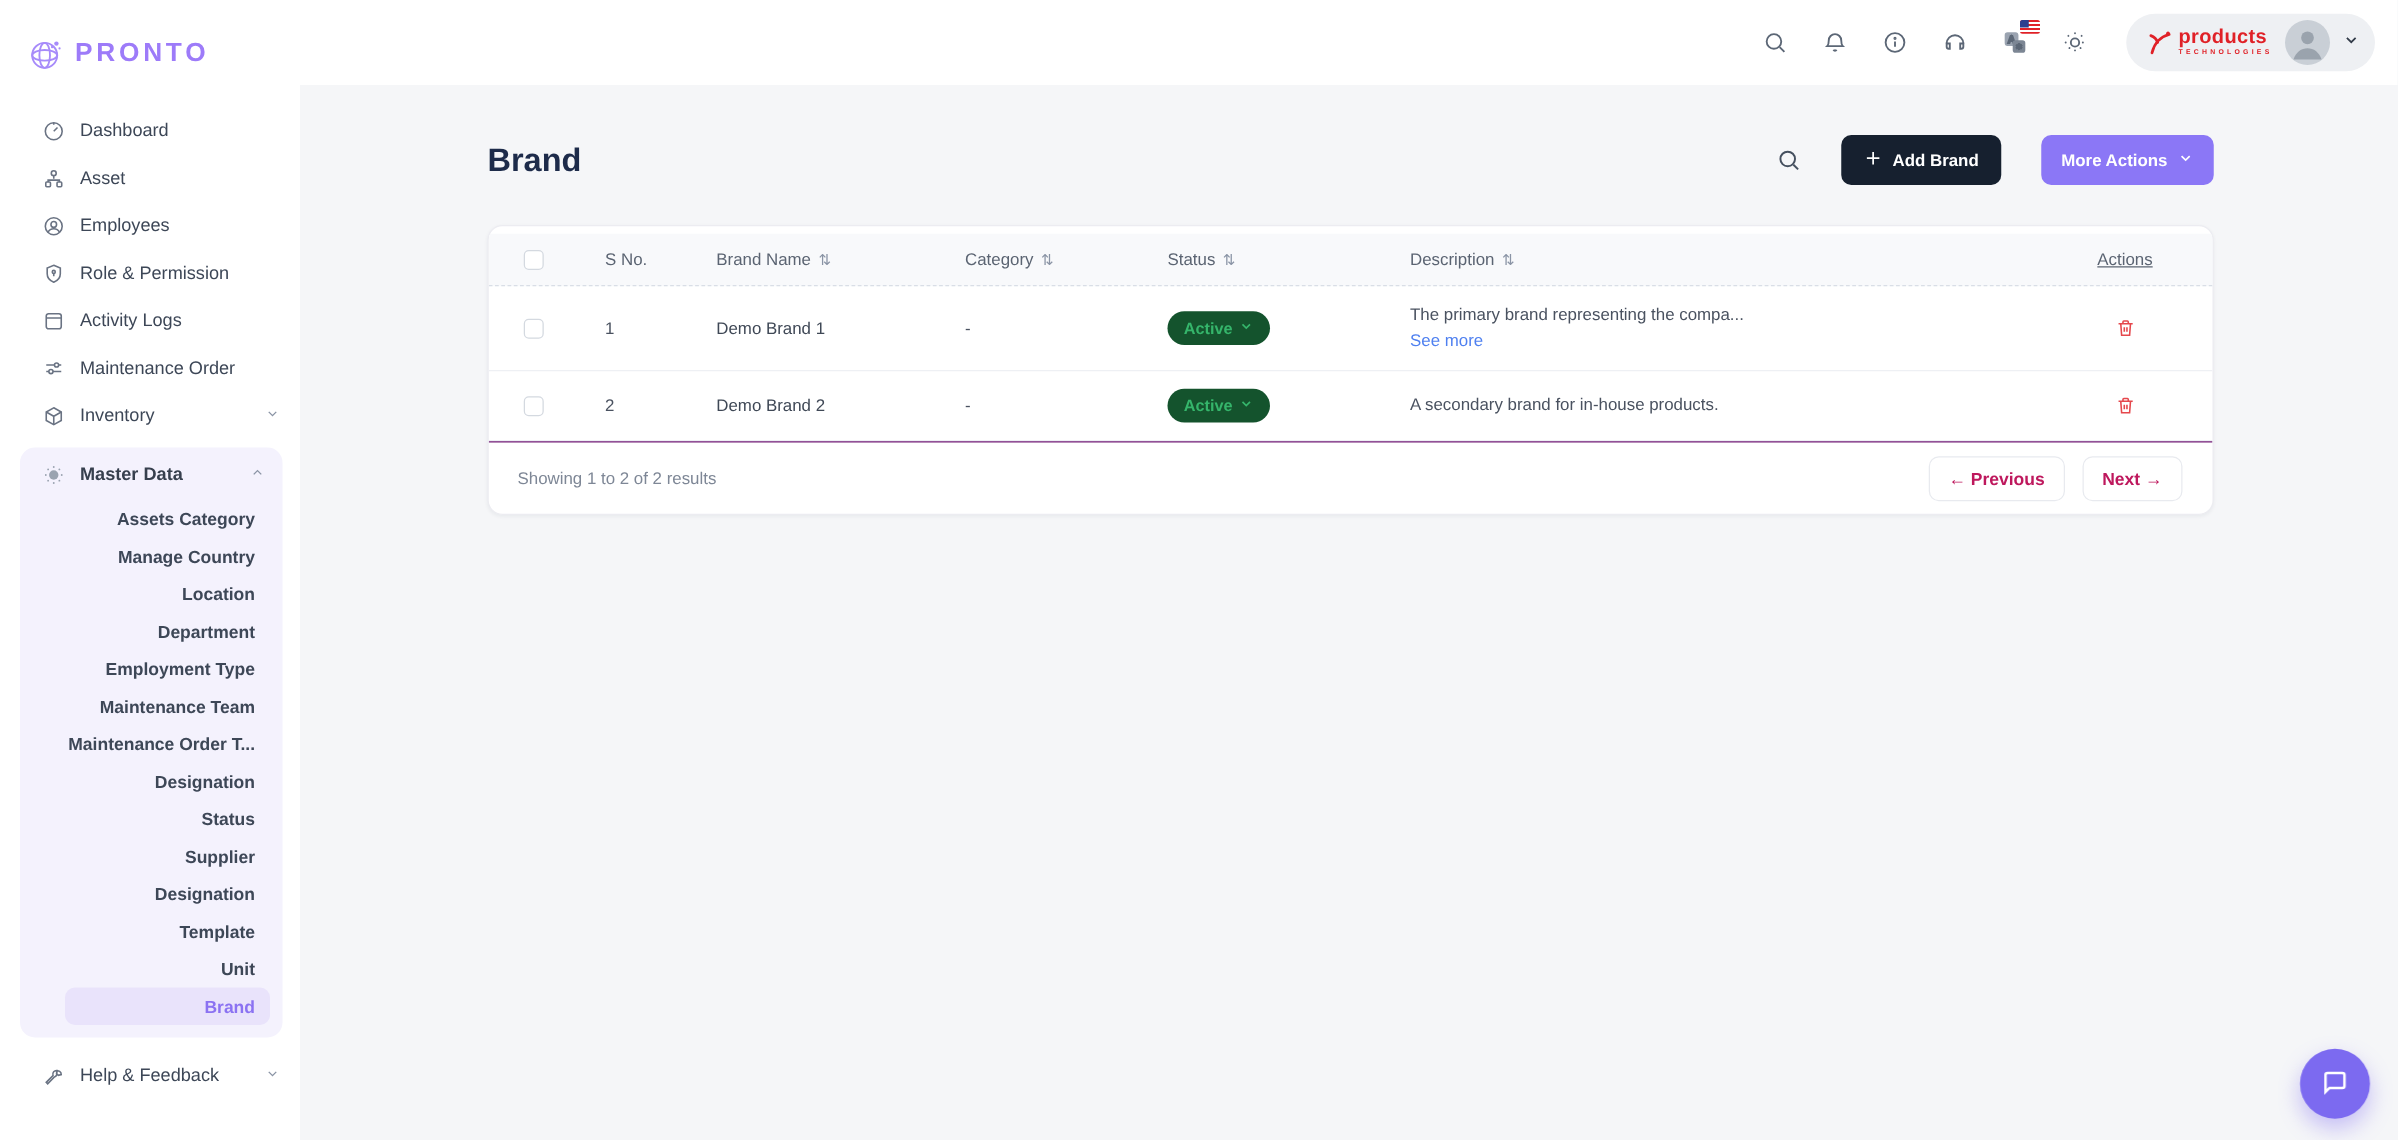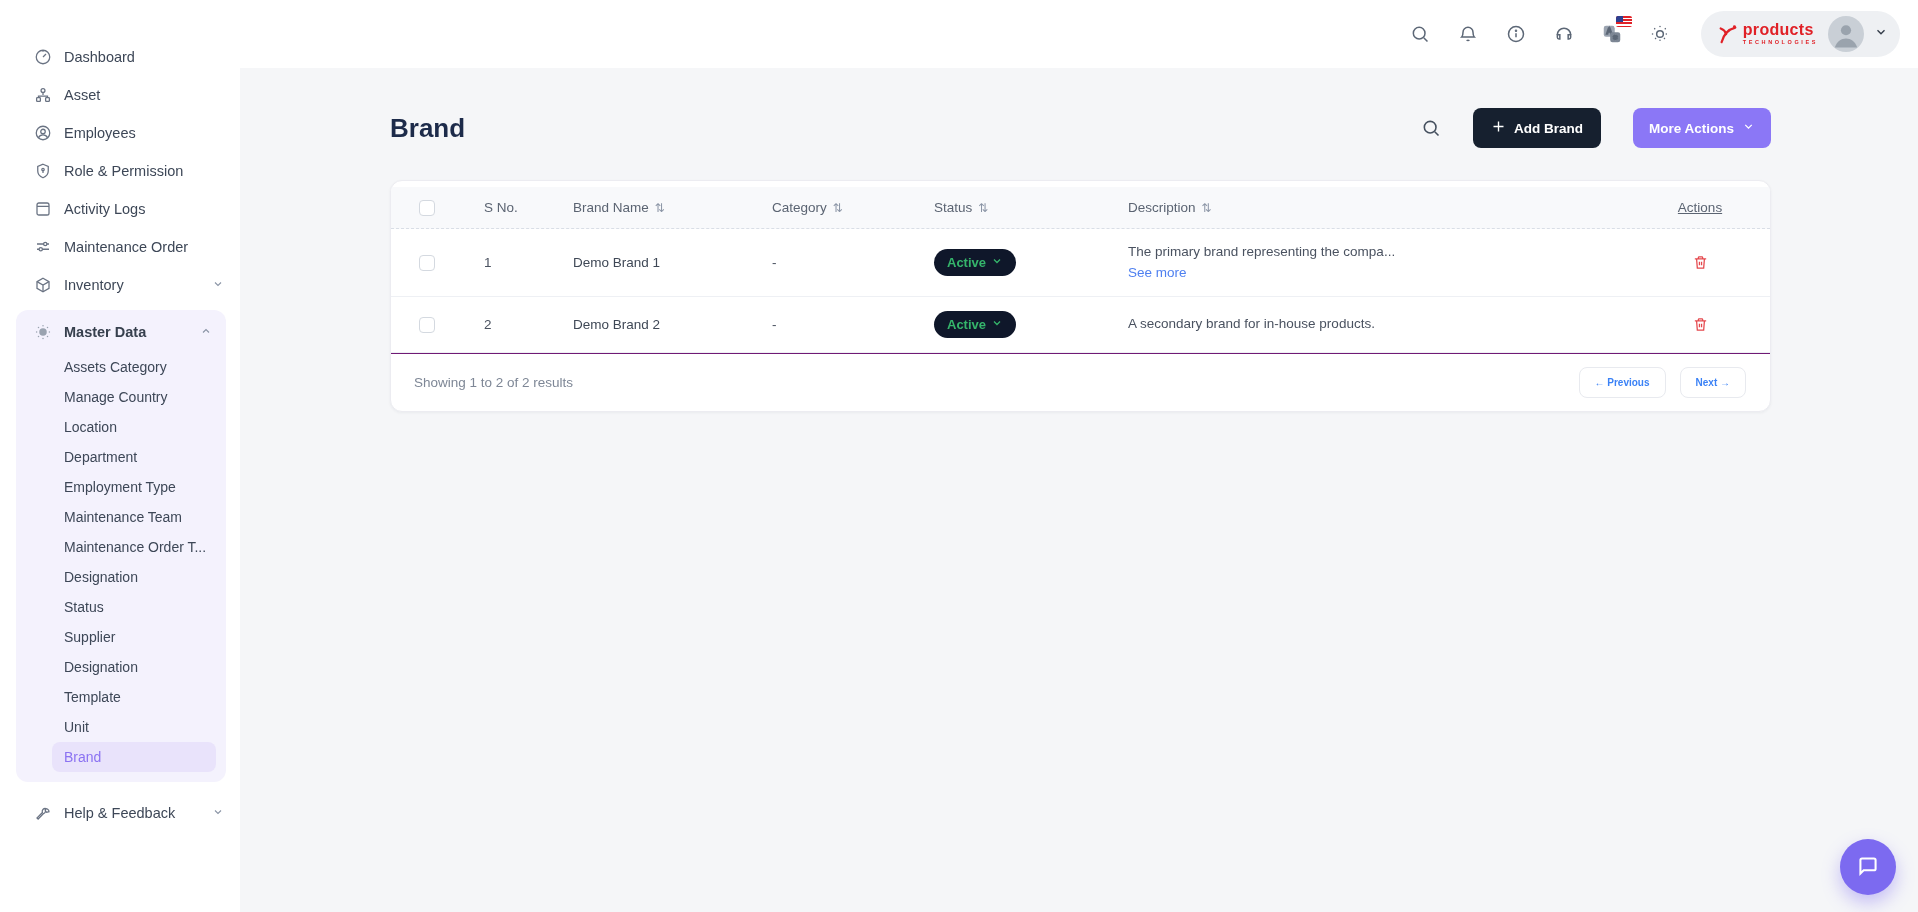--- a/index.html
+++ b/index.html
@@ -15,22 +15,22 @@
   .side-nav { margin-top:22px; }
   .side-item { display:flex; align-items:center; gap:12px; height:38px; padding:0 16px 0 34px;
                font-size:14.5px; font-weight:500; color:#3d4757; cursor:pointer; }
   .side-item .chev { margin-left:auto; }
   .side-icon { width:18px; height:18px; flex:0 0 18px; display:flex; align-items:center; justify-content:center; }
   .group { background:#f4f2fd; border-radius:12px; margin:6px 14px 6px 16px; padding:2px 0 10px 0; }
   .group-head { display:flex; align-items:center; gap:12px; height:40px; padding:0 14px 0 18px;
                 font-size:14.5px; font-weight:600; color:#37404e; cursor:pointer; }
   .group-head .chev { margin-left:auto; }
   .sub-item { display:flex; align-items:center; height:30px; margin:0 10px 0 36px; padding:0 12px;
-              border-radius:8px; font-size:14px; font-weight:400; color:#3d4757; cursor:pointer;
-              white-space:nowrap; overflow:hidden; }
+              border-radius:8px; font-size:14px; font-weight:700; color:#3d4757; cursor:pointer;
+              white-space:nowrap; overflow:hidden;justify-content:flex-end; }
   .sub-item.active { background:#e9e3fb; color:#8b72f2; }
   .help-item { margin-top:12px; }
 
   
   .right-col { flex:1; display:flex; flex-direction:column; height:100%; }
   .topbar { height:68px; background:#fff; display:flex; align-items:center; justify-content:flex-end;
             gap:26px; padding-right:20px; }
   .tb-icon { width:22px; height:22px; display:flex; align-items:center; justify-content:center;
              color:#5c6776; cursor:pointer; position:relative; }
   .flag { position:absolute; top:-7px; right:-9px; width:16px; height:11px; border-radius:2px; overflow:hidden;
@@ -64,44 +64,57 @@
   .th { display:flex; align-items:center; gap:6px; white-space:nowrap; }
   .sort { color:#8a94a5; font-size:12px; }
   .cell-actions { padding-left:0 !important; display:flex; justify-content:center;text-decoration:underline; }
   .trow.body-row { border-bottom:1px solid #eef0f4; font-size:13.5px; color:#4a5260; }
   .row-1 { height:68px; }
   .row-2 { height:56px; }
   .trow.body-row:last-of-type { border-bottom:none; }
   .brand-cell { color:#3f4856; }
   .desc-cell { line-height:1.55; }
   .see-more { color:#4f80f0; cursor:pointer; }
-  .badge { display:inline-flex; align-items:center; gap:5px; background:#0f172a; color:#35b56b;
+  .badge { display:inline-flex; align-items:center; gap:5px; background:#14532d; color:#35b56b;
            font-size:13px; font-weight:600; border-radius:999px; padding:6px 13px; cursor:pointer; }
   .chk { appearance:none; width:16px; height:16px; border:1.5px solid #d4d9e0; border-radius:4px;
          background:#fff; cursor:pointer; display:block; }
   .trash-btn { background:none; border:none; cursor:pointer; display:flex; padding:4px; }
 
   .card-footer { height:58px; border-top:1px solid #701a75; display:flex; align-items:center;
                  justify-content:space-between; padding:0 24px 0 23px; }
   .showing { font-size:13.5px; color:#7e8796; }
   .pager { display:flex; gap:14px; }
-  .page-btn { background:#fff; border:1px solid #e8eaef; border-radius:8px; color:#3b82f6;
-              font-family:"Liberation Sans",sans-serif; font-size:10px; font-weight:600;
+  .page-btn { background:#fff; border:1px solid #e8eaef; border-radius:8px; color:#be185d;
+              font-family:"Liberation Sans",sans-serif; font-size:14px; font-weight:600;
               padding:9px 15px; cursor:pointer; }
 
   .chat-fab { position:fixed; right:22px; bottom:17px; width:56px; height:56px; border-radius:50%;
               background:#7c6af0; border:none; cursor:pointer; display:flex; align-items:center;
               justify-content:center; box-shadow:0 8px 18px rgba(124,106,240,.4); }
 </style>
 </head>
 <body>
 
 <div class="app">
 
   <aside class="sidebar">
+    <div class="logo">
+      <span class="side-icon" style="width:30px;height:30px;flex-basis:30px">
+        <svg width="30" height="30" viewBox="0 0 24 24" fill="none" stroke="#a78bfa" stroke-width="1.2">
+          <circle cx="11" cy="13" r="8"></circle>
+            <ellipse cx="11" cy="13" rx="8" ry="3.4"></ellipse>
+            <ellipse cx="11" cy="13" rx="3.4" ry="8"></ellipse>
+          <circle cx="18.5" cy="5.5" r="1.4" fill="#a78bfa" stroke="none"></circle>
+            <circle cx="15.8" cy="7.6" r="0.8" fill="#a78bfa" stroke="none"></circle>
+            <circle cx="20.5" cy="8.6" r="0.7" fill="#a78bfa" stroke="none"></circle>
+        </svg>
+      </span>
+      <span class="logo-text">PRONTO</span>
+    </div>
 
     <nav class="side-nav">
       <div class="side-item">
         <span class="side-icon">
           <svg width="18" height="18" viewBox="0 0 24 24" fill="none" stroke="#6a7383" stroke-width="1.7">
               <circle cx="12" cy="12" r="9"></circle>
               <path d="M12 12l4-4"></path>
               <path d="M12 3v2"></path>
             </svg>
         </span>

